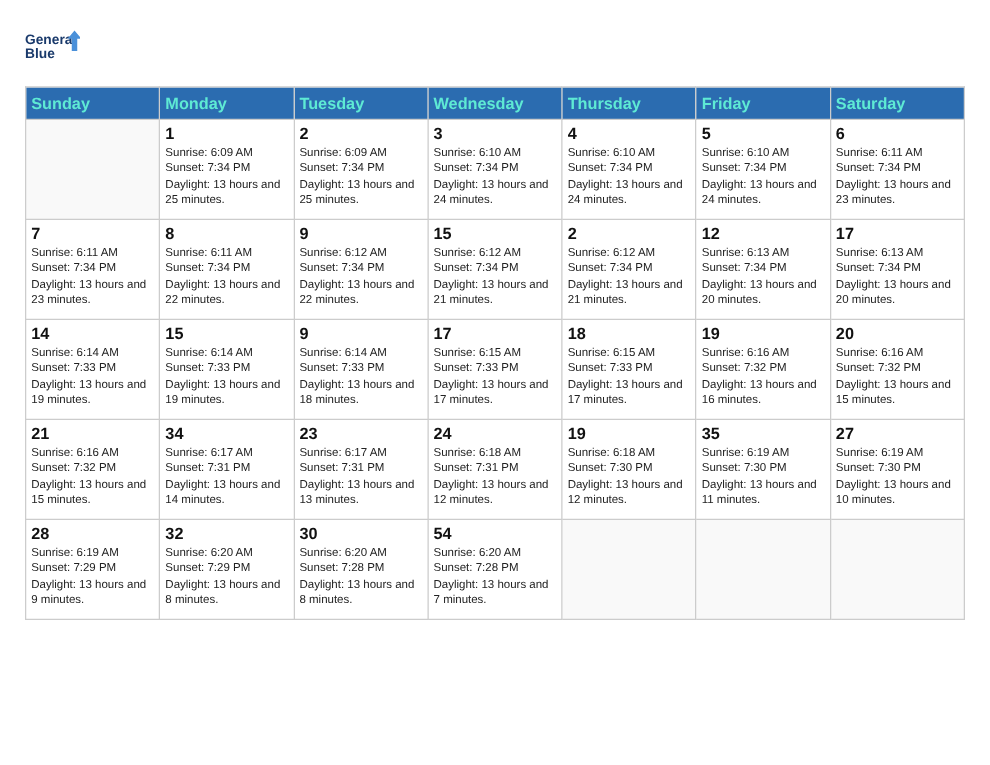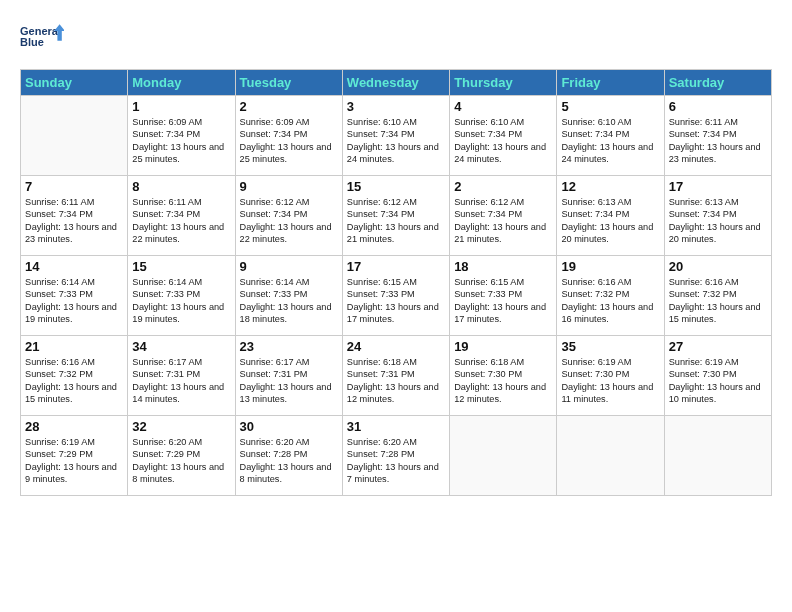--- a/index.html
+++ b/index.html
@@ -353,21 +353,21 @@
       </td>
           <td>
         <span class="day-num">30</span>
         <div class="day-info">
           Sunrise: 6:20 AM<br>
           Sunset: 7:28 PM<br>
           Daylight: 13 hours and 8 minutes.
         </div>
       </td>
           <td>
-        <span class="day-num">31</span>
+        <span class="day-num">54</span>
         <div class="day-info">
           Sunrise: 6:20 AM<br>
           Sunset: 7:28 PM<br>
           Daylight: 13 hours and 7 minutes.
         </div>
       </td>
           <td class="empty"></td>
           <td class="empty"></td>
           <td class="empty"></td>
         </tr>

